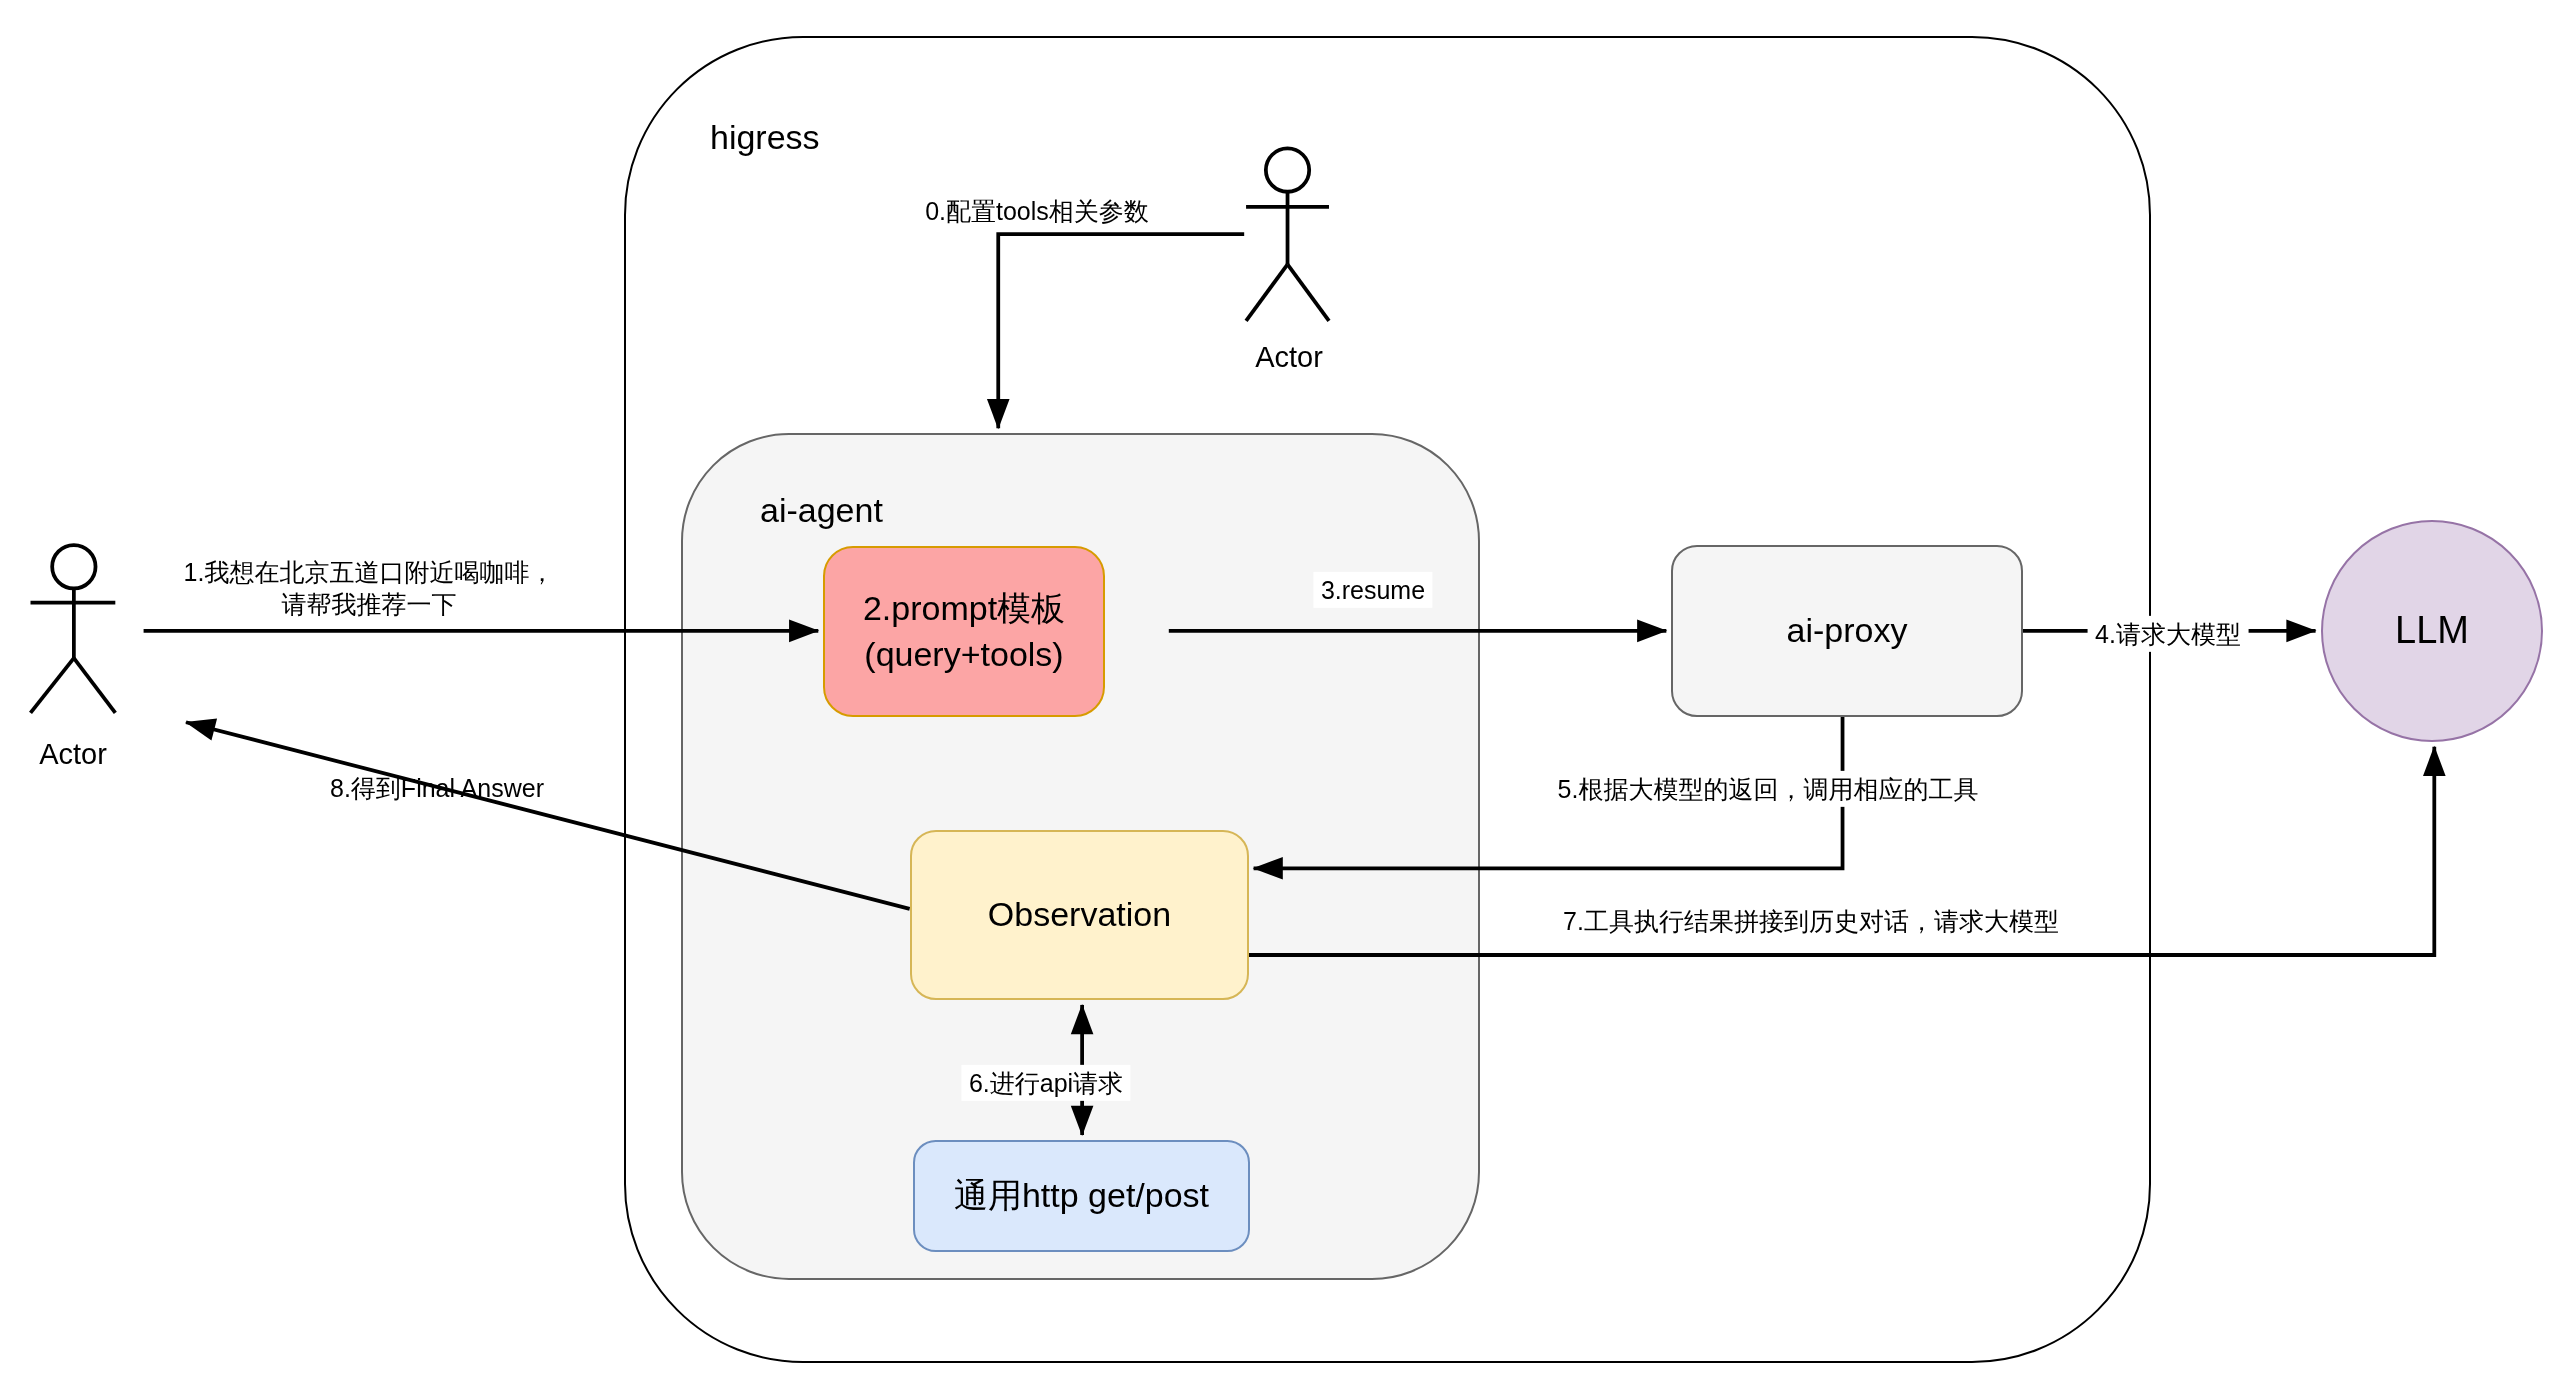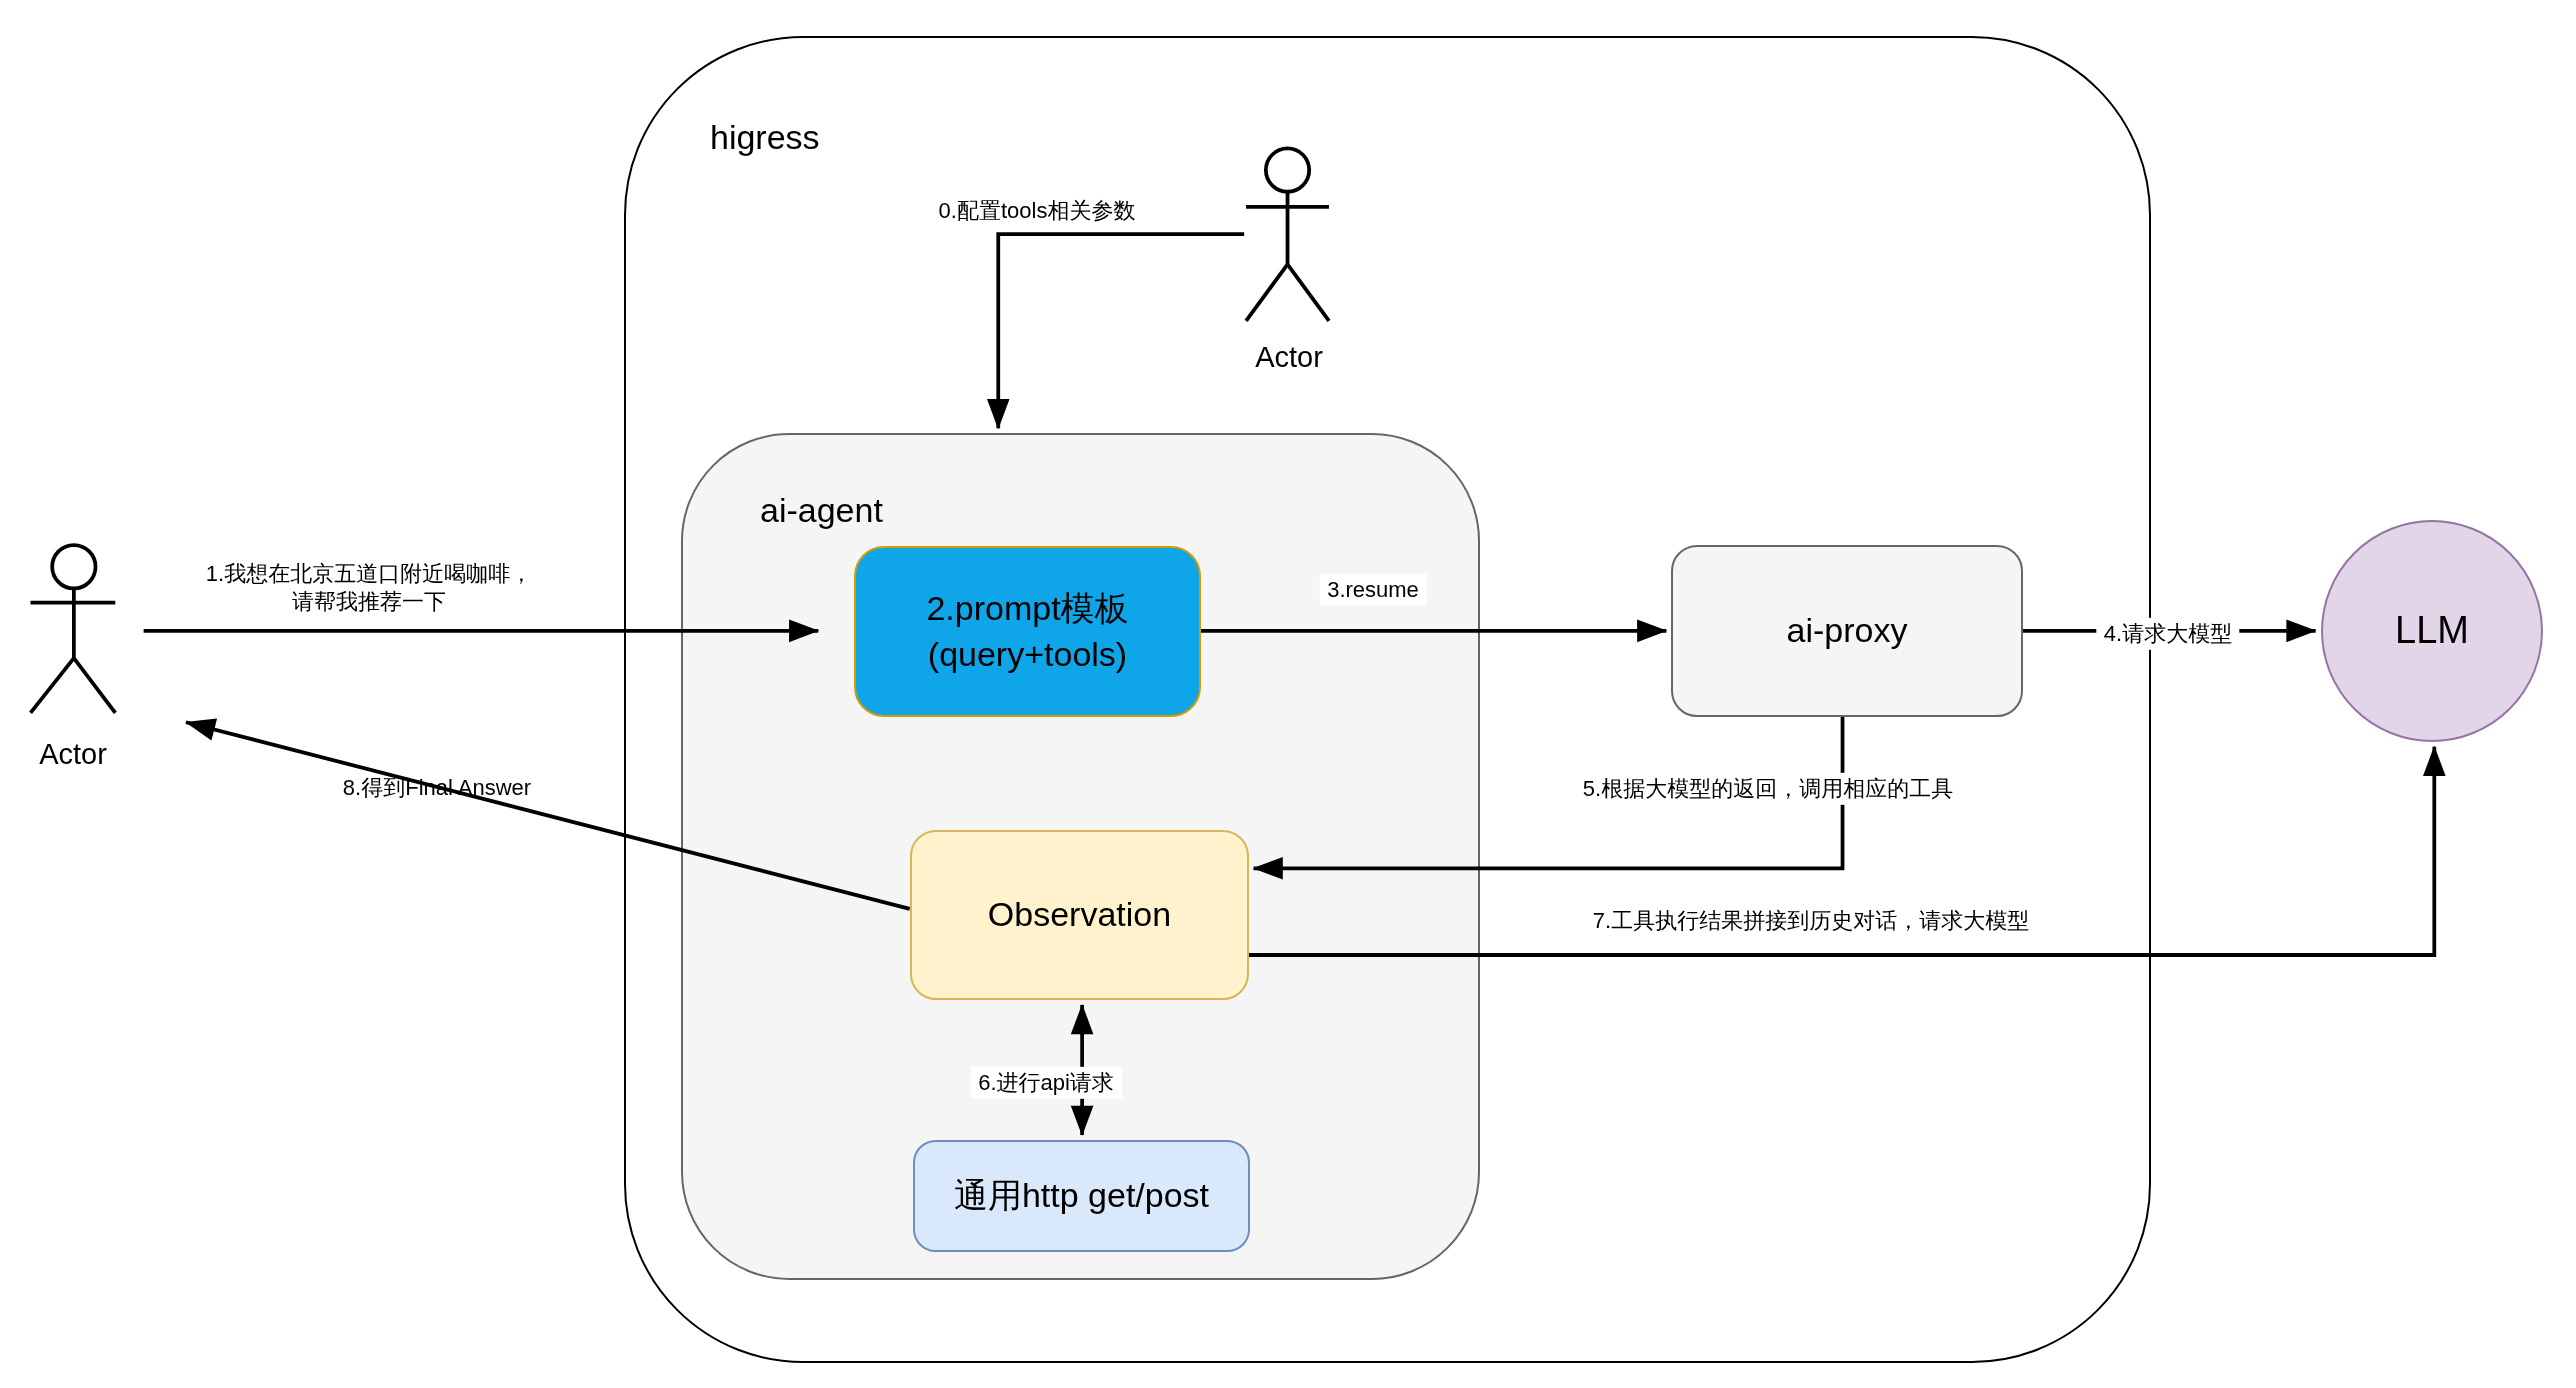--- a/index.html
+++ b/index.html
@@ -27,22 +27,22 @@
   .frame-label{font-size:34px;line-height:1.1;white-space:nowrap;}
   
   #wires{position:absolute;left:0;top:0;width:2576px;height:1388px;}
   
   .node{
     display:flex;align-items:center;justify-content:center;
     text-align:center;box-sizing:border-box;
     font-size:34px;line-height:1.35;white-space:nowrap;
   }
   .node-prompt{
-    left:854px;top:538px;width:347px;height:171px;
-    background:#0ea5e9;border:2.8px solid #d79b00;border-radius:30px;
+    left:823px;top:538px;width:282px;height:171px;
+    background:#fca5a5;border:2.8px solid #d79b00;border-radius:30px;
   }
   .node-observation{
     left:910px;top:822px;width:339px;height:170px;
     background:#fff2cc;border:2.8px solid #d6b656;border-radius:26px;
   }
   .node-http{
     left:913px;top:1132px;width:337px;height:112px;
     background:#dae8fc;border:2.8px solid #6c8ebf;border-radius:22.6px;
   }
   .node-aiproxy{
@@ -50,21 +50,21 @@
     background:#f5f5f5;border:2.8px solid #666666;border-radius:26px;
   }
   .node-llm{
     left:2321px;top:512px;width:222px;height:222px;
     background:#e1d5e7;border:2.8px solid #9673a6;border-radius:50%;
     font-size:38px;
   }
   
   .elabel{
     transform:translate(-50%,-50%);
-    font-size:22px;line-height:1.3;white-space:nowrap;
+    font-size:25px;line-height:1.3;white-space:nowrap;
     background:#ffffff;padding:1.9px 7.5px;text-align:center;
   }
   .elabel.nobg{background:transparent;}
   .actor-label{
     transform:translate(-50%,-50%);
     font-size:29px;white-space:nowrap;background:transparent;
   }
 </style>
 </head>
 <body>

